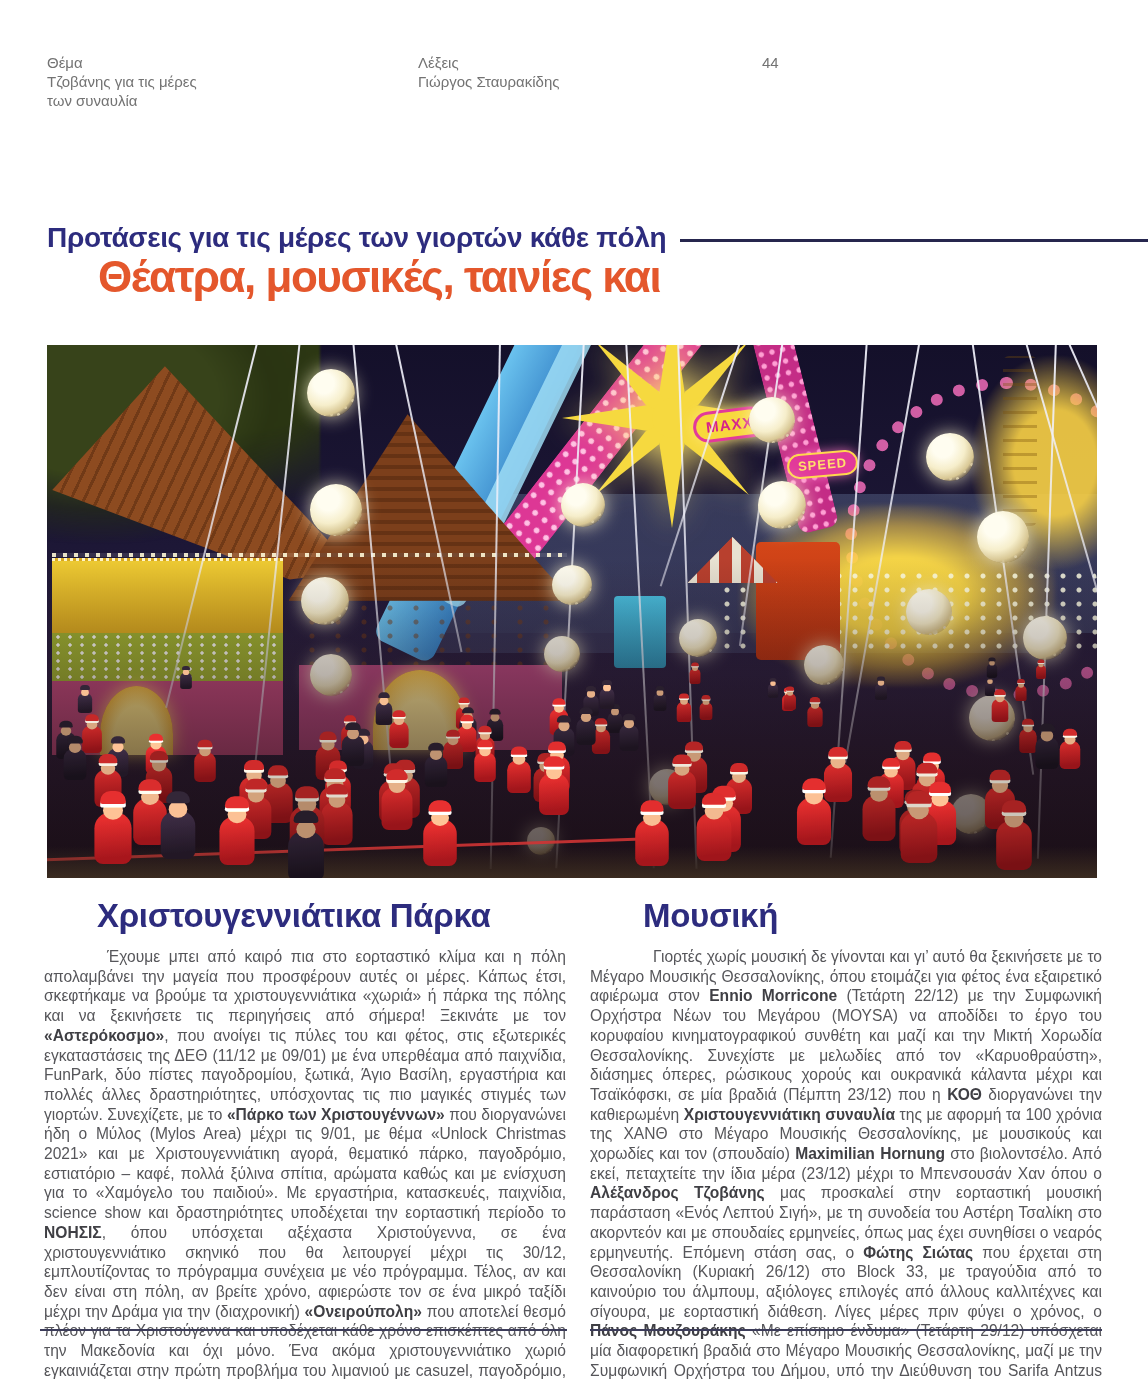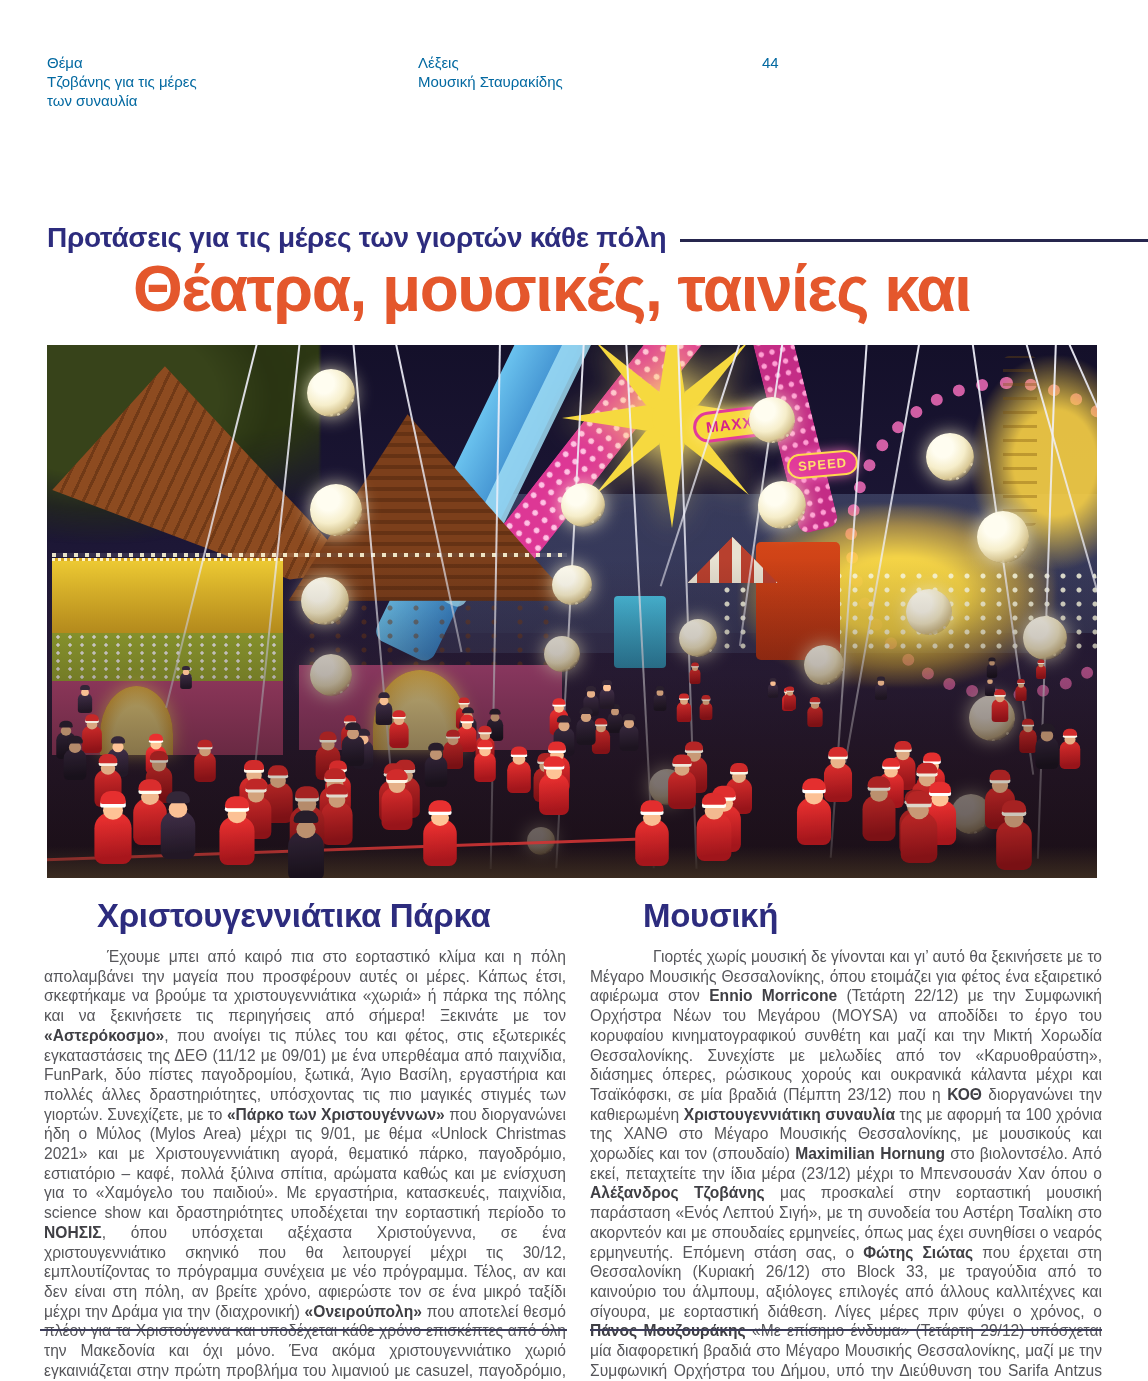--- a/index.html
+++ b/index.html
@@ -1,29 +1,29 @@
 <!DOCTYPE html>
 <html lang="el"><head>
 <meta charset="utf-8">
 <style>
   html,body{margin:0;padding:0;background:#ffffff;}
   body{width:1148px;height:1381px;overflow:hidden;font-family:"Liberation Sans",sans-serif;}
   .page{position:relative;width:1148px;height:1381px;background:#fff;}
 
   
-  .masthead{position:absolute;top:53px;left:47px;right:40px;height:70px;color:#0369a1;font-size:15px;line-height:19px;}
+  .masthead{position:absolute;top:53px;left:47px;right:40px;height:70px;color:#737373;font-size:15px;line-height:19px;}
   .mh-left{position:absolute;left:0;top:0;width:220px;}
   .mh-center{position:absolute;left:371px;top:0;width:260px;}
   .mh-page{position:absolute;left:715px;top:0;width:40px;}
 
   
   .kicker-row{position:absolute;top:222px;left:47px;right:0;display:flex;align-items:center;gap:14px;}
   .kicker{color:#2d2c7e;font-weight:bold;font-size:28px;letter-spacing:-0.3px;white-space:nowrap;}
   .kicker-rule{flex:1;height:3px;background:#26264e;margin-top:4px;}
-  .headline{position:absolute;top:252px;left:98px;width:1010px;color:#e4572c;font-weight:bold;font-size:64px;letter-spacing:-1.5px;white-space:nowrap;margin-left:35px;}
+  .headline{position:absolute;top:252px;left:98px;width:1010px;color:#e4572c;font-weight:bold;font-size:44px;letter-spacing:-1.5px;white-space:nowrap;}
 
   
   .photo{position:absolute;top:345px;left:47px;width:1050px;height:533px;overflow:hidden;
          background:linear-gradient(180deg,#14102a 0%,#1d1736 38%,#2a2040 62%,#241a30 100%);}
   .photo *{position:absolute;}
   .ph-trees{left:-4%;top:-8%;width:30%;height:45%;
      background:radial-gradient(ellipse at 30% 40%,#37431a 0 38%,rgba(40,50,18,.55) 55%,transparent 72%),
                 radial-gradient(ellipse at 75% 20%,#2c3713 0 30%,transparent 60%);filter:blur(1px);}
   .ph-bldg{left:38%;top:28%;width:62%;height:26%;
      background:linear-gradient(180deg,rgba(90,104,140,.45),rgba(70,80,115,.55));
@@ -120,21 +120,21 @@
 <div class="page">
 
   <div class="masthead">
     <div class="mh-left">
       <div>Θέμα</div>
       <div>Τζοβάνης για τις μέρες</div>
       <div>των συναυλία</div>
     </div>
     <div class="mh-center">
       <div>Λέξεις</div>
-      <div>Μουσική Σταυρακίδης</div>
+      <div>Γιώργος Σταυρακίδης</div>
     </div>
     <div class="mh-page">44</div>
   </div>
 
   <div class="kicker-row">
     <span class="kicker">Προτάσεις για τις μέρες των γιορτών κάθε πόλη</span>
     <span class="kicker-rule"></span>
   </div>
 
   <div class="headline">Θέατρα, μουσικές, ταινίες και</div>

